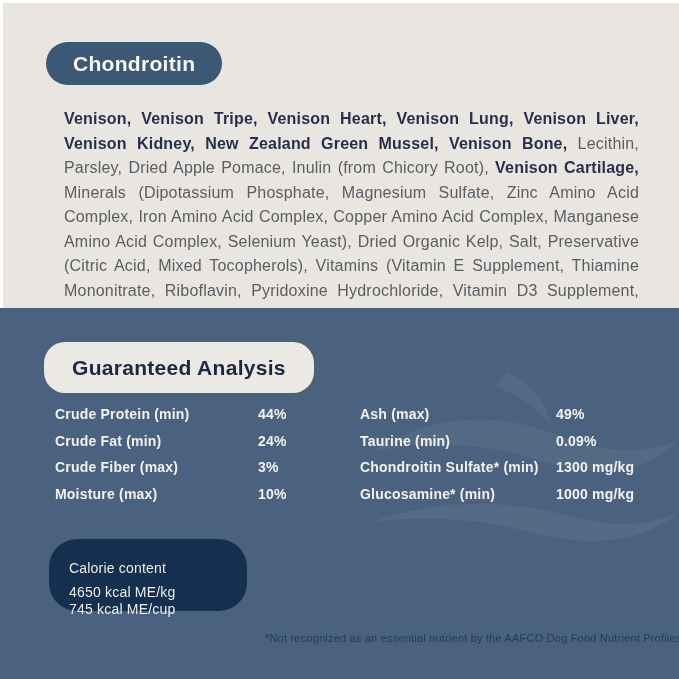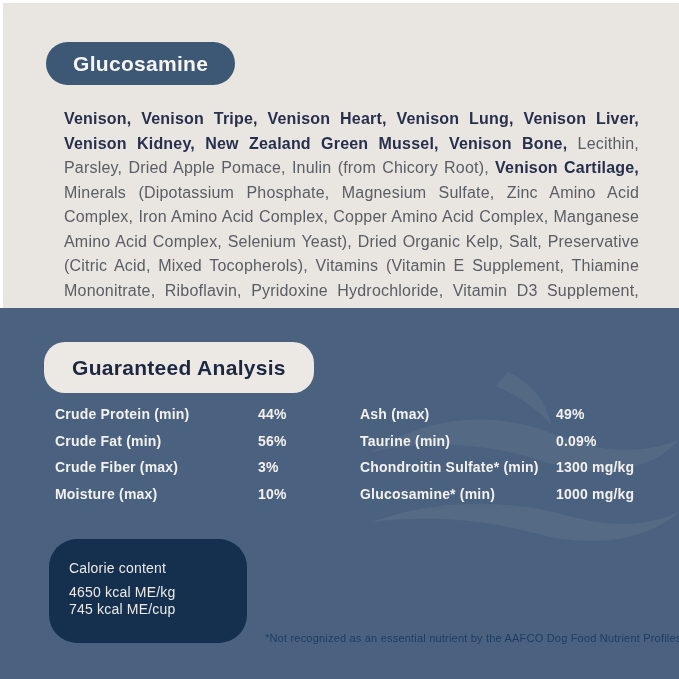--- a/index.html
+++ b/index.html
@@ -88,21 +88,21 @@
     align-items: center;
     font-size: 14px;
     font-weight: 700;
     color: #f3f1ed;
     letter-spacing: 0.2px;
   }
   .analysis-grid .cell { white-space: nowrap; }
   .calorie-box {
     position: absolute;
     left: 49px; top: 231px;
-    width: 198px; height: 104px;
+    width: 198px; height: 72px;
     box-sizing: border-box;
     background: #152f4e;
     border-radius: 28px;
     padding: 21px 0 0 20px;
     color: #eceae6;
     font-size: 14px;
     line-height: 17px;
     letter-spacing: 0.2px;
   }
   .calorie-box .cal-values { margin-top: 7px; }
@@ -116,21 +116,21 @@
     white-space: nowrap;
   }
 </style>
 </head>
 <body>
 
 <div class="page">
 
   <section class="top-section">
     <div class="pill pill-dark">
-      <span>Glucosamine</span>
+      <span>Chondroitin</span>
     </div>
     <p class="ingredients-text"><span class="seg bold">Venison, Venison Tripe, Venison Heart, Venison Lung, Venison Liver, Venison Kidney, New Zealand Green Mussel, Venison Bone,</span><span class="seg"> Lecithin, Parsley, Dried Apple Pomace, Inulin (from Chicory Root), </span><span class="seg bold">Venison Cartilage,</span><span class="seg"> Minerals (Dipotassium Phosphate, Magnesium Sulfate, Zinc Amino Acid Complex, Iron Amino Acid Complex, Copper Amino Acid Complex, Manganese Amino Acid Complex, Selenium Yeast), Dried Organic Kelp, Salt, Preservative (Citric Acid, Mixed Tocopherols), Vitamins (Vitamin E Supplement, Thiamine Mononitrate, Riboflavin, Pyridoxine Hydrochloride, Vitamin D3 Supplement, Folic Acid).</span></p>
   </section>
 
   <section class="bottom-section">
 
     <svg class="swirl" viewBox="0 0 307 190" xmlns="http://www.w3.org/2000/svg">
       <g fill="#6a7b8f" opacity="0.32">
         <path d="M136,2 C158,13 175,31 179,55 C166,40 146,25 124,16 C128,11 132,6 136,2 Z"></path>
         <path d="M0,82 C55,46 122,40 182,64 C227,82 264,86 307,70 C275,104 222,108 167,90 C112,72 52,70 0,82 Z"></path>
@@ -141,21 +141,21 @@
     <div class="pill pill-light">
       <span>Guaranteed Analysis</span>
     </div>
 
     <div class="analysis-grid">
         <div class="cell">Crude Protein (min)</div>
         <div class="cell">44%</div>
         <div class="cell">Ash (max)</div>
         <div class="cell">49%</div>
         <div class="cell">Crude Fat (min)</div>
-        <div class="cell">56%</div>
+        <div class="cell">24%</div>
         <div class="cell">Taurine (min)</div>
         <div class="cell">0.09%</div>
         <div class="cell">Crude Fiber (max)</div>
         <div class="cell">3%</div>
         <div class="cell">Chondroitin Sulfate* (min)</div>
         <div class="cell">1300 mg/kg</div>
         <div class="cell">Moisture (max)</div>
         <div class="cell">10%</div>
         <div class="cell">Glucosamine* (min)</div>
         <div class="cell">1000 mg/kg</div>

